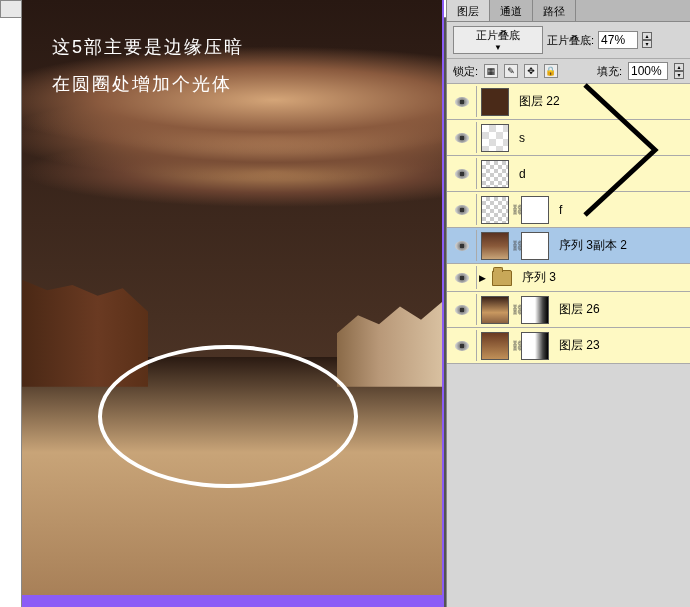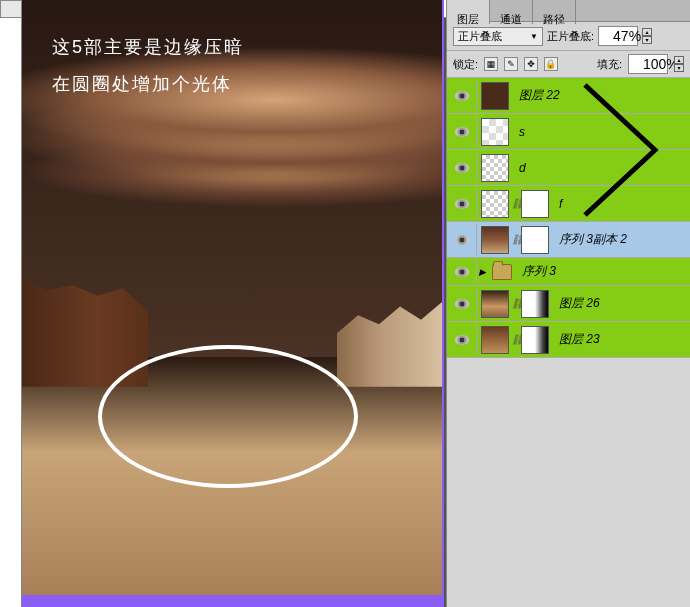--- a/index.html
+++ b/index.html
@@ -18,32 +18,32 @@
 .buildings-r { position: absolute; bottom: 35%; right: 0; width: 25%; height: 15%; background: linear-gradient(to left, #d8c0a0 0%, #b89878 60%, #8a6a48 100%); clip-path: polygon(0 40%, 20% 20%, 40% 30%, 60% 10%, 80% 25%, 100% 5%, 100% 100%, 0 100%); }
 .circle-mark { position: absolute; bottom: 18%; left: 18%; width: 62%; height: 24%; border: 4px solid #fff; border-radius: 50%; }
 .canvas-text { position: absolute; color: #fff; font-size: 18px; font-family: SimHei, sans-serif; letter-spacing: 2px; left: 30px; }
 .txt1 { top: 35px; }
 .txt2 { top: 72px; }
 .watermark { position: absolute; top: 6px; right: 250px; color: rgba(255,255,255,0.4); font-size: 9px; }
 .watermark2 { position: absolute; top: 6px; right: 165px; color: rgba(255,255,255,0.3); font-size: 8px; }
 
 .panel { position: absolute; top: 0; right: 0; width: 244px; height: 607px; background: #d6d6d6; border-left: 1px solid #888; font-size: 11px; }
 .tabs { display: flex; background: #b8b8b8; height: 22px; border-bottom: 1px solid #888; }
-.tab { padding: 12px 10px; border-right: 1px solid #888; cursor: pointer; }
+.tab { padding: 4px 10px; border-right: 1px solid #888; cursor: pointer; }
 .tab.active { background: #d6d6d6; }
 .options-row { display: flex; align-items: center; padding: 4px 6px; gap: 4px; border-bottom: 1px solid #aaa; }
-.dropdown { background: #ececec; border: 1px solid #888; padding: 1px 4px; font-size: 11px; display: flex; align-items: center; justify-content: space-between; }
+.dropdown { background: #ececec; border: 1px solid #888; padding: 1px 12px; font-size: 11px; display: flex; align-items: center; justify-content: space-between; flex-direction: column; }
 .dropdown .arrow { font-size: 8px; }
-.input-box { width: 40px; background: #fff; border: 1px solid #888; padding: 1px 14px; font-size: 14px; text-align: left; }
+.input-box { width: 40px; background: #fff; border: 1px solid #888; padding: 1px 2px; font-size: 12px; text-align: left; }
 .lock-row { display: flex; align-items: center; padding: 3px 6px; gap: 6px; border-bottom: 1px solid #aaa; }
 .lock-icon { width: 14px; height: 14px; border: 1px solid #888; background: #ececec; display: flex; align-items: center; justify-content: center; font-size: 9px; }
 .stepper { width: 10px; height: 16px; display: flex; flex-direction: column; }
 .stepper span { height: 8px; border: 1px solid #666; background: #ddd; font-size: 6px; text-align: center; line-height: 6px; }
 
-.layers-list { background: #84cc16; font-style: italic; }
+.layers-list { background: #fef9c3; }
 .layer-row { display: flex; align-items: center; height: 36px; border-bottom: 1px solid #aaa; padding: 2px 0; }
 .layer-row.selected { background: #a8c8e8; }
 .vis-col { width: 30px; height: 100%; border-right: 1px solid #aaa; display: flex; align-items: center; justify-content: center; }
 .eye { width: 14px; height: 10px; background: radial-gradient(circle, #333 25%, #888 30%, #ccc 70%); border-radius: 50%; }
 .thumbs { display: flex; align-items: center; gap: 2px; padding: 0 4px; }
 .thumb { width: 28px; height: 28px; border: 1px solid #555; background: #fff; }
 .thumb.solid-brown { background: #4a2a18; }
 .thumb.checker { background: repeating-conic-gradient(#ccc 0 25%, #fff 0 50%) 0 0/8px 8px; }
 .thumb.checker-lg { background: repeating-conic-gradient(#ddd 0 25%, #fff 0 50%) 0 0/14px 14px; }
 .thumb.mask-white { background: #fff; }

